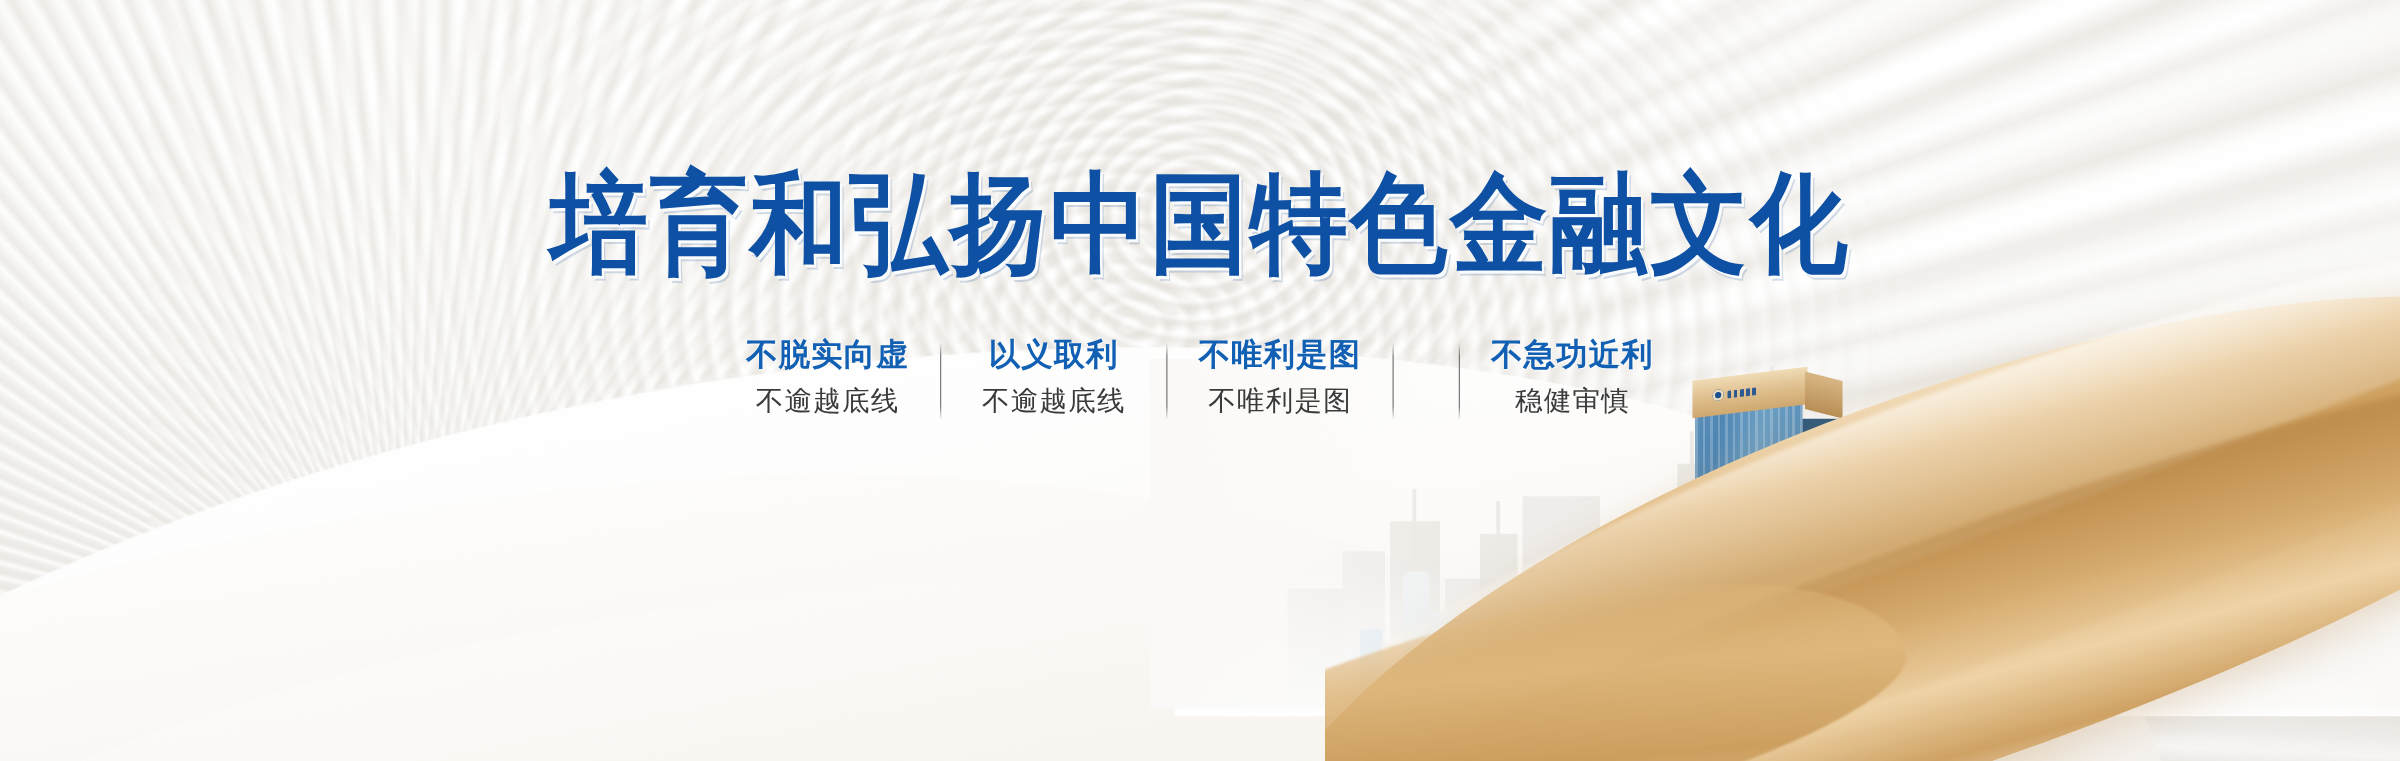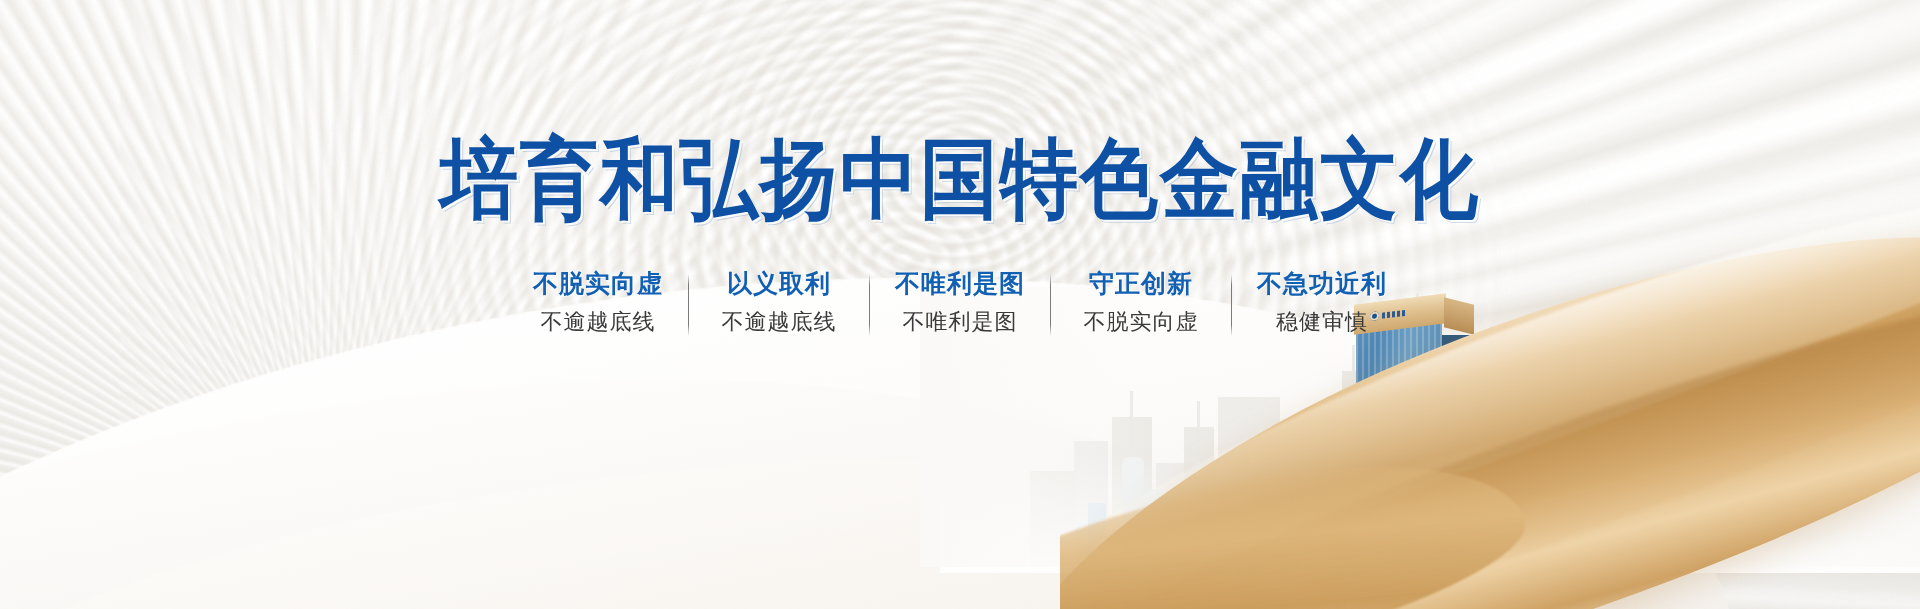--- a/index.html
+++ b/index.html
@@ -428,24 +428,20 @@
         <div class="vs">不逾越底线</div>
       </div>
       <div class="vsep"></div>
 
       <div class="value">
         <div class="vt">不唯利是图</div>
         <div class="vs">不唯利是图</div>
       </div>
       <div class="vsep"></div>
 
-      <div class="value">
-        <div class="vt">守正创新</div>
-        <div class="vs">不脱实向虚</div>
-      </div>
       <div class="vsep"></div>
 
       <div class="value">
         <div class="vt">不急功近利</div>
         <div class="vs">稳健审慎</div>
       </div>
 
     </div>
   </div>
 </div>

